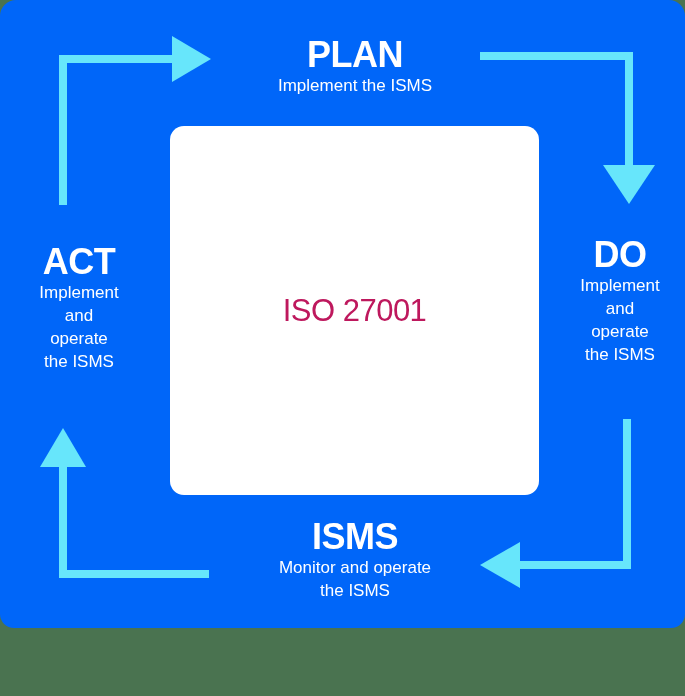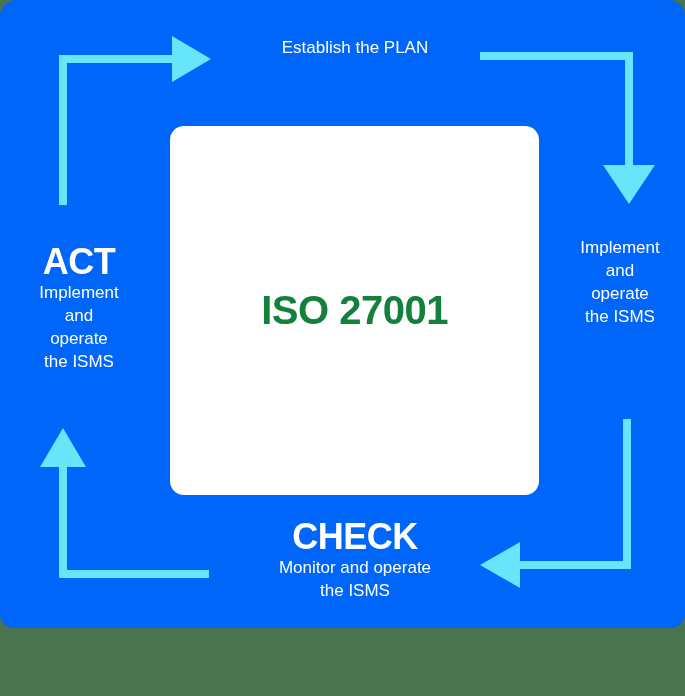--- a/index.html
+++ b/index.html
@@ -2,21 +2,21 @@
 <html><head>
 <meta charset="utf-8">
 <style>
   html, body { margin:0; padding:0; }
   body { width:685px; height:696px; background:#4a7350; position:relative; overflow:hidden;
          font-family:"Liberation Sans", "DejaVu Sans", sans-serif; }
   .panel { position:absolute; left:0; top:0; width:685px; height:628px; background:#0066f9;
            border-radius:16px 16px 14px 14px; }
   .card { position:absolute; left:170px; top:126px; width:369px; height:369px; background:#ffffff;
           border-radius:14px; display:flex; align-items:center; justify-content:center; }
-  .card-title { color:#15803d; font-weight:700; font-size:40px; letter-spacing:-0.5px; }
+  .card-title { color:#be185d; font-weight:400; font-size:31px; letter-spacing:-0.5px; }
   svg.arrows { position:absolute; left:0; top:0; }
   .stage { position:absolute; color:#ffffff; text-align:center; }
   .stage .title { font-weight:700; font-size:36px; line-height:38px; letter-spacing:-0.5px; }
   .stage .desc { font-size:17px; line-height:23px; }
   .plan { left:255px; top:36px; width:200px; }
   .do { left:556px; top:236px; width:128px; }
   .act { left:16px; top:243px; width:126px; }
   .check { left:245px; top:518px; width:220px; }
 </style>
 </head>
@@ -51,41 +51,43 @@
       <polygon points="40,467 63,428 86,467"></polygon>
     </g>
   </g>
 </svg>
 
 <div class="card">
   <span class="card-title">ISO 27001</span>
 </div>
 
 <div class="stage plan">
-  <div class="desc">Establish the PLAN</div>
+  <div class="title">PLAN</div>
+  <div class="desc">Implement the ISMS</div>
 </div>
 
 <div class="stage do">
+  <div class="title">DO</div>
   <div class="desc">
     <div>Implement</div>
     <div>and</div>
     <div>operate</div>
     <div>the ISMS</div>
   </div>
 </div>
 
 <div class="stage act">
   <div class="title">ACT</div>
   <div class="desc">
     <div>Implement</div>
     <div>and</div>
     <div>operate</div>
     <div>the ISMS</div>
   </div>
 </div>
 
 <div class="stage check">
-  <div class="title">CHECK</div>
+  <div class="title">ISMS</div>
   <div class="desc">
     <div>Monitor and operate</div>
     <div>the ISMS</div>
   </div>
 </div>
 
 </body></html>

